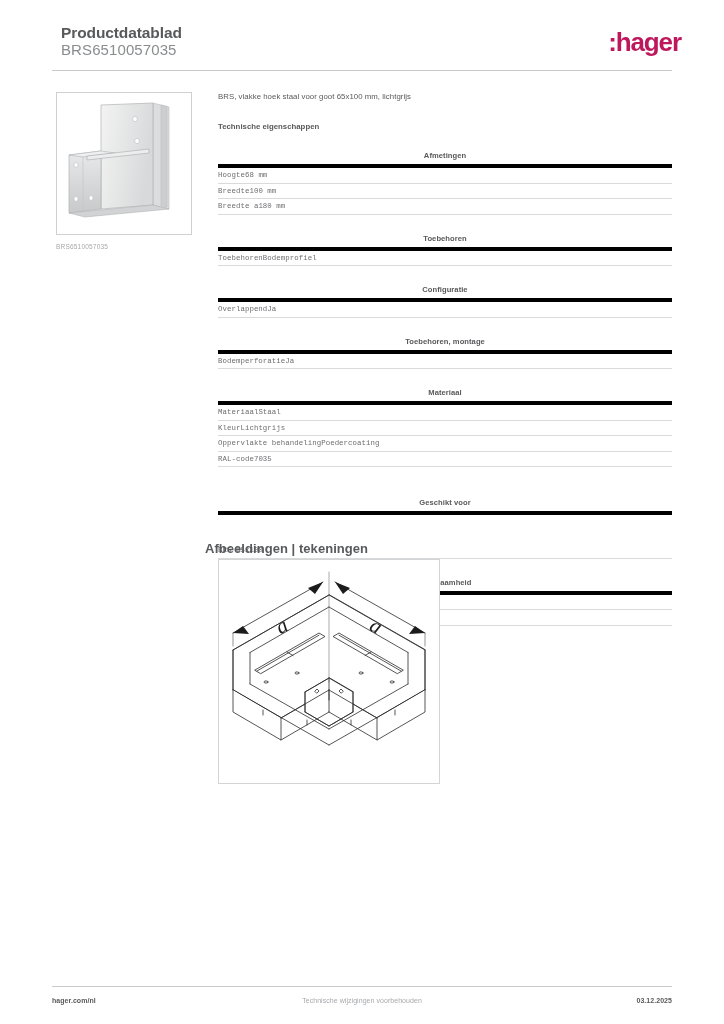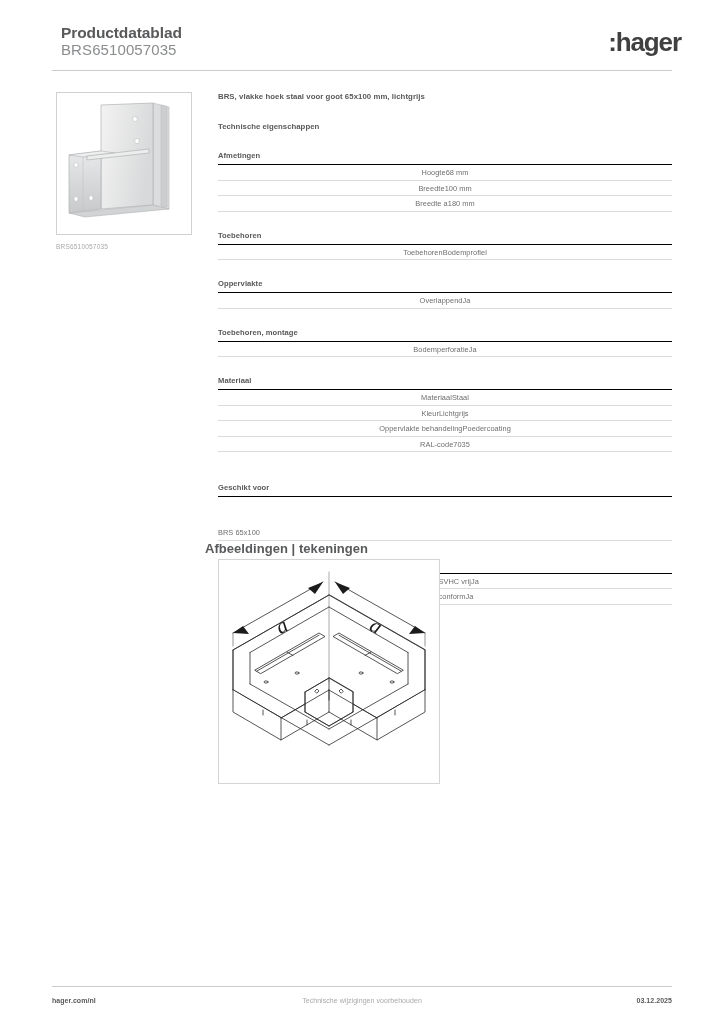--- a/index.html
+++ b/index.html
@@ -45,21 +45,21 @@
     font-weight: normal;
     color: #8a8c8e;
     letter-spacing: 0.1px;
     line-height: 18px;
   }
   .logo {
     position: absolute;
     right: 0; top: 4px;
     font-size: 26px;
     font-weight: bold;
-    color: #404040;
+    color: #be185d;
     letter-spacing: -1.1px;
     line-height: 28px;
   }
   .header-rule {
     position: absolute;
     left: 52px; top: 70px;
     width: 620px;
     height: 1px;
     background: #c9cacc;
   }
@@ -84,21 +84,21 @@
   }
 
   
   .spec {
     position: absolute;
     left: 218px; top: 92px;
     width: 454px;
   }
   .product-name {
     font-size: 7.8px;
-    font-weight: bold;
+    font-weight: normal;
     color: #58595b;
     letter-spacing: 0.05px;
     margin-bottom: 0;
     line-height: 10px;
   }
   .tech-head {
     font-size: 7.8px;
     font-weight: bold;
     color: #58595b;
     margin-top: 20px;
@@ -106,34 +106,36 @@
   }
 
   .group { margin-top: 19px; }
   .group.gap-lg { margin-top: 31px; }
 
   .group-title {
     font-size: 7.6px;
     font-weight: bold;
     color: #58595b;
     padding-bottom: 3px;
-    border-bottom: 1px solid #000000;
+    border-bottom: 4px solid #000000;
     letter-spacing: 0.05px;
     line-height: 10px;
+    text-align: center;
   }
 
   .row {
     display: flex;
-    justify-content: center;
+    justify-content: flex-start;
     align-items: baseline;
     font-size: 7.4px;
     color: #6d6e71;
     padding: 3px 0 2.5px 0;
     border-bottom: 1px solid #d9dadb;
     line-height: 9px;
+    font-family: Liberation Mono, monospace;
   }
   .row .label { letter-spacing: 0.05px; }
   .row .value { text-align: right; letter-spacing: 0.05px; }
   .row.single .label { width: 100%; margin-top: 28px; }
 
   
   .drawing-head {
     position: absolute;
     left: 205px; top: 541px;
     font-size: 13px;
@@ -263,21 +265,21 @@
 
     <div class="group">
       <div class="group-title">Toebehoren</div>
       <div class="row">
         <span class="label">Toebehoren</span>
         <span class="value">Bodemprofiel</span>
       </div>
     </div>
 
     <div class="group">
-      <div class="group-title">Oppervlakte</div>
+      <div class="group-title">Configuratie</div>
       <div class="row">
         <span class="label">Overlappend</span>
         <span class="value">Ja</span>
       </div>
     </div>
 
     <div class="group">
       <div class="group-title">Toebehoren, montage</div>
       <div class="row">
         <span class="label">Bodemperforatie</span>

